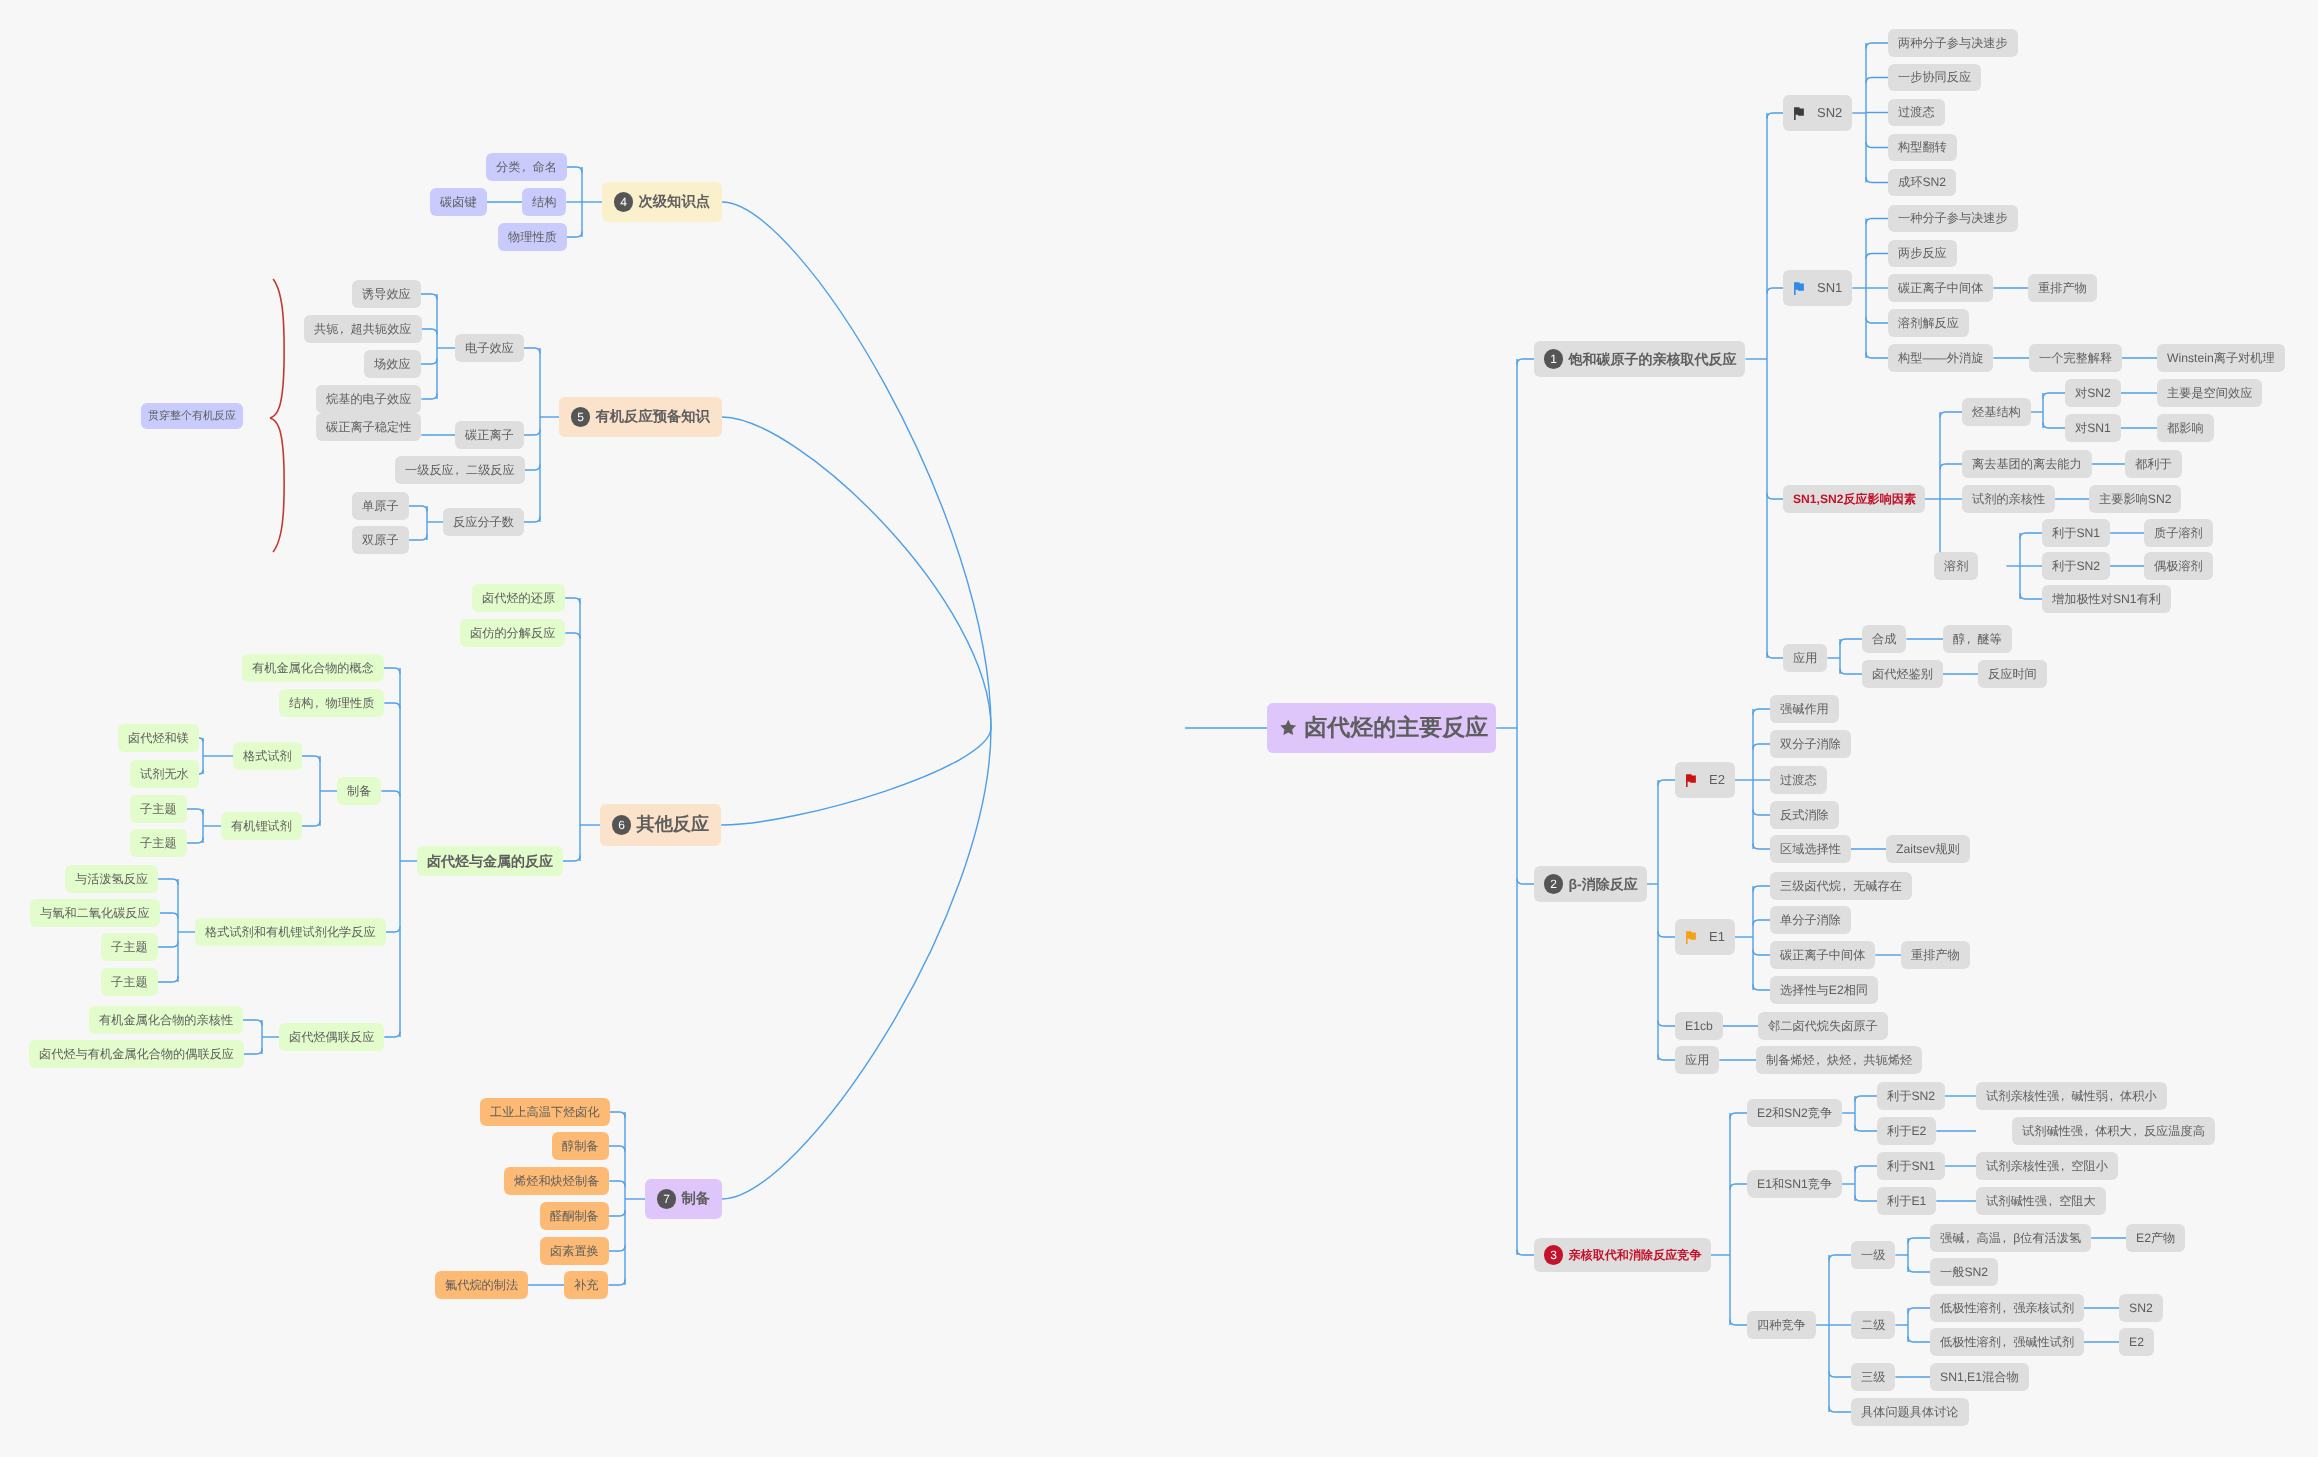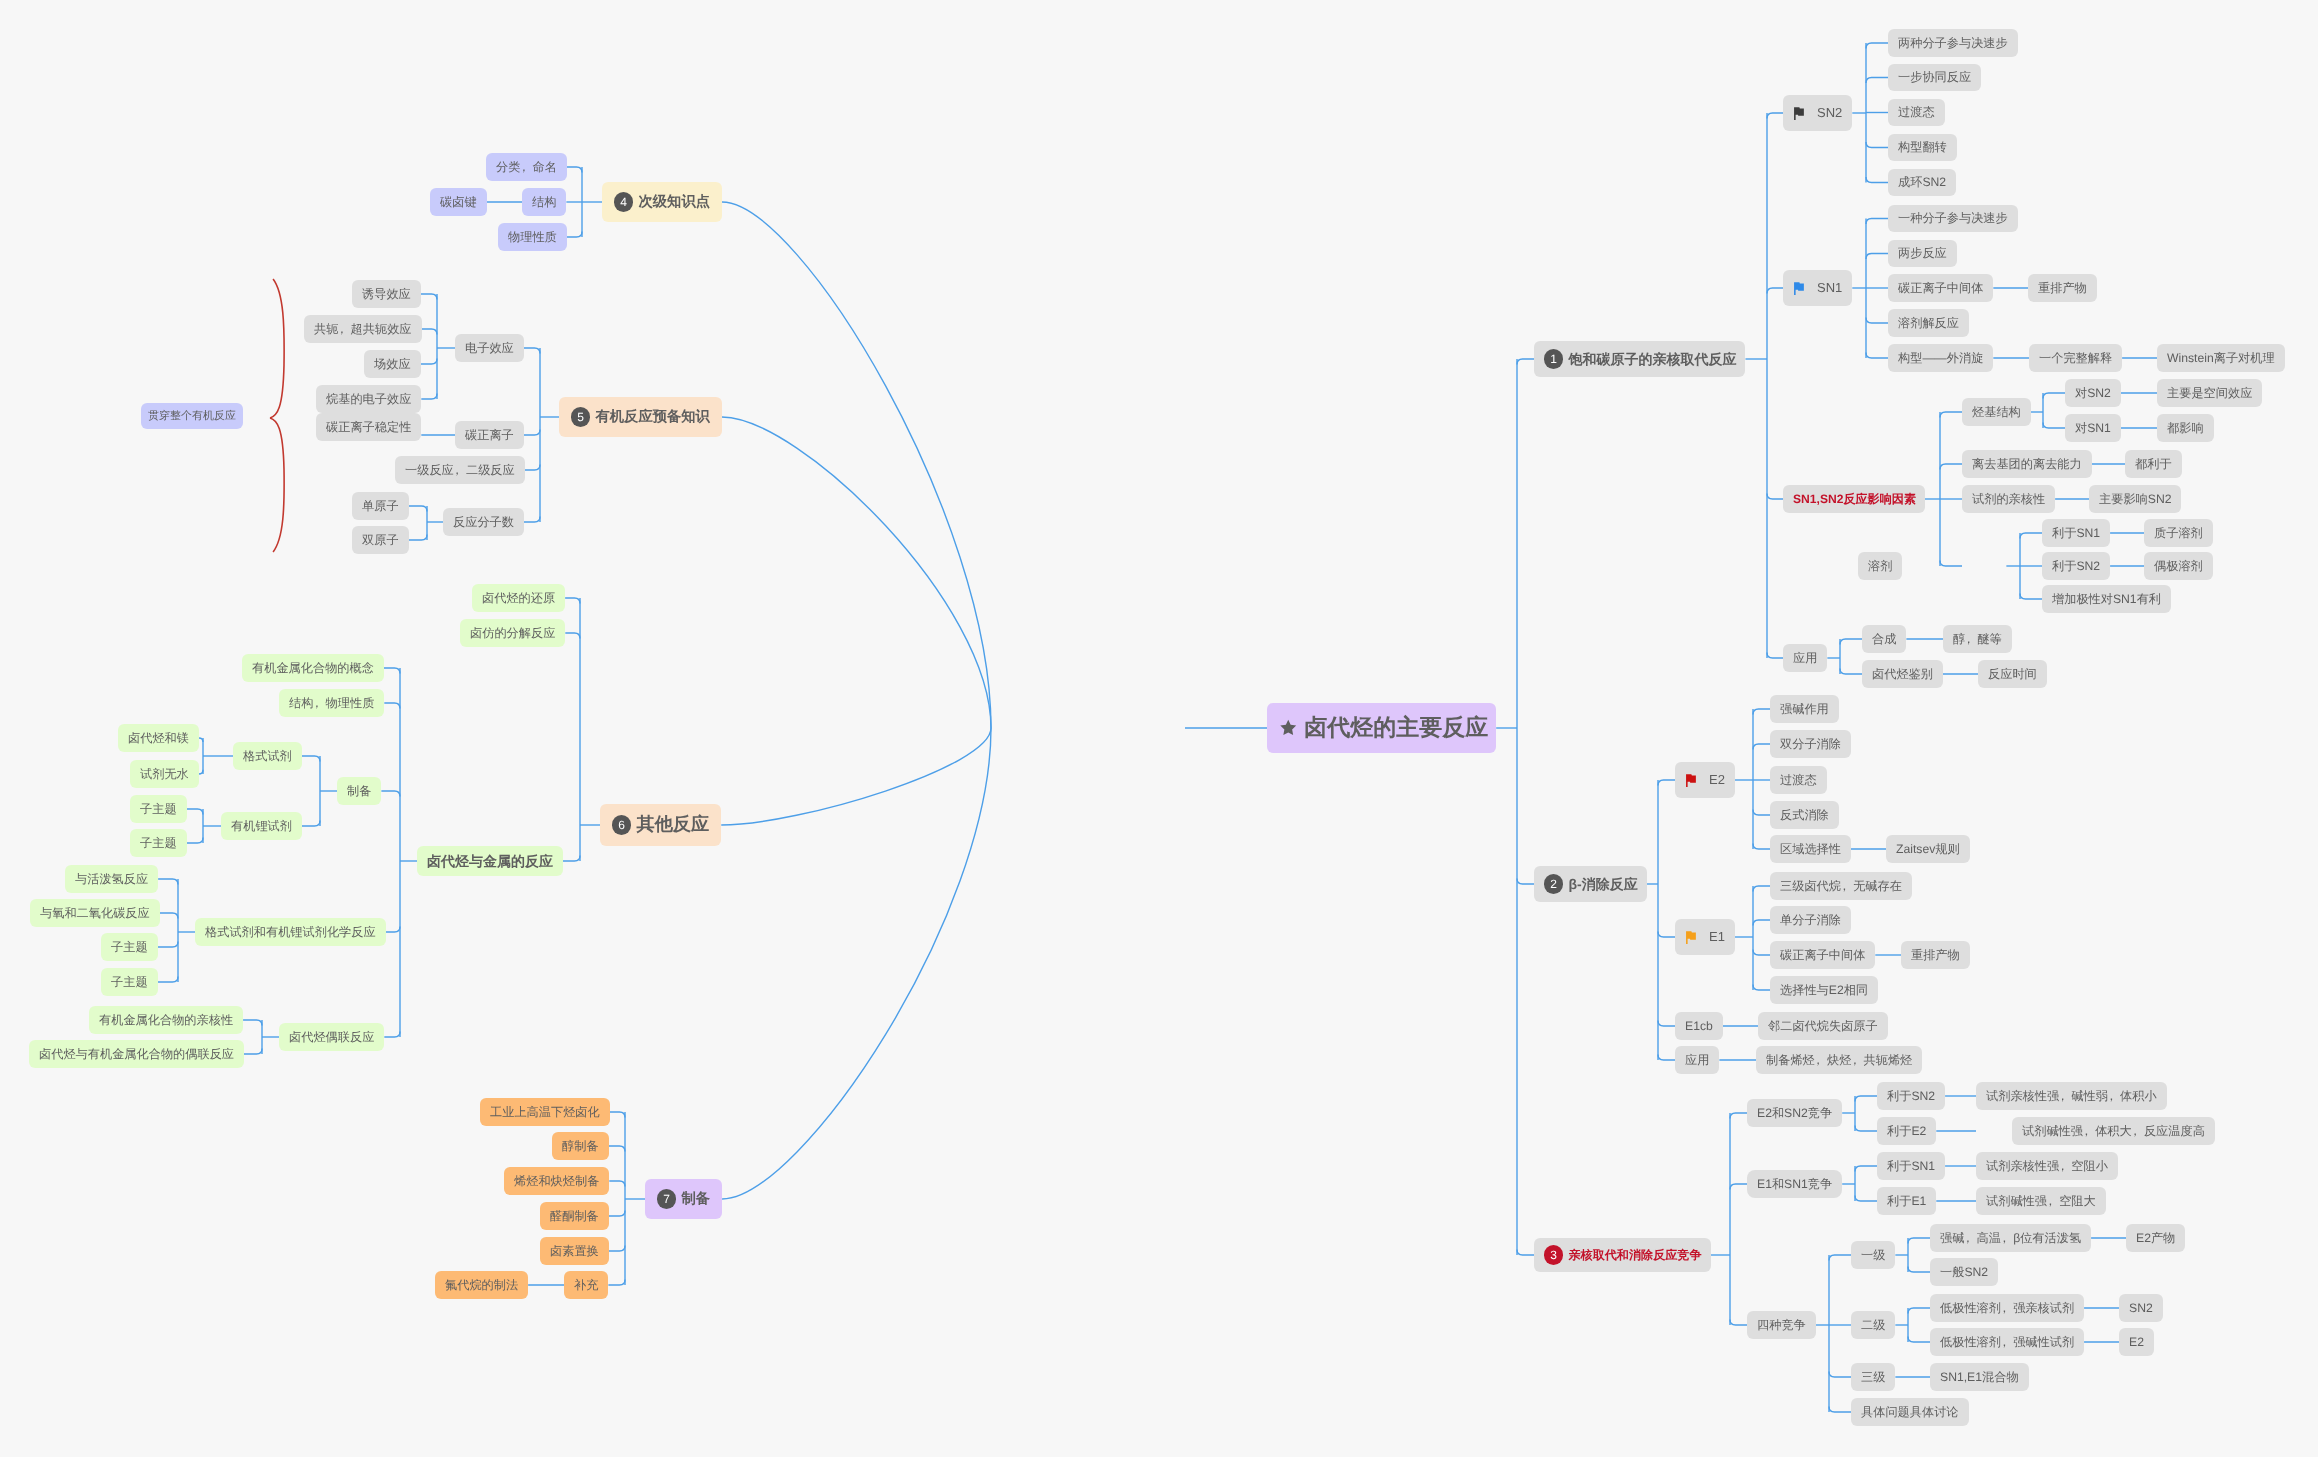--- a/index.html
+++ b/index.html
@@ -314,21 +314,21 @@
     </div>
     <div class="node gray" style="left: 2125px; top: 450.008px;">
       <span class="lbl">都利于</span>
     </div>
     <div class="node gray" style="left: 1962px; top: 485.008px;">
       <span class="lbl">试剂的亲核性</span>
     </div>
     <div class="node gray" style="left: 2089px; top: 485.008px;">
       <span class="lbl">主要影响SN2</span>
     </div>
-    <div class="node gray" style="left: 1858px; top: 552.008px;">
+    <div class="node gray" style="left: 1934px; top: 552.008px;">
       <span class="lbl">溶剂</span>
     </div>
     <div class="node gray" style="left: 2042px; top: 519.008px;">
       <span class="lbl">利于SN1</span>
     </div>
     <div class="node gray" style="left: 2042px; top: 552.008px;">
       <span class="lbl">利于SN2</span>
     </div>
     <div class="node gray" style="left: 2042px; top: 585.008px;">
       <span class="lbl">增加极性对SN1有利</span>

